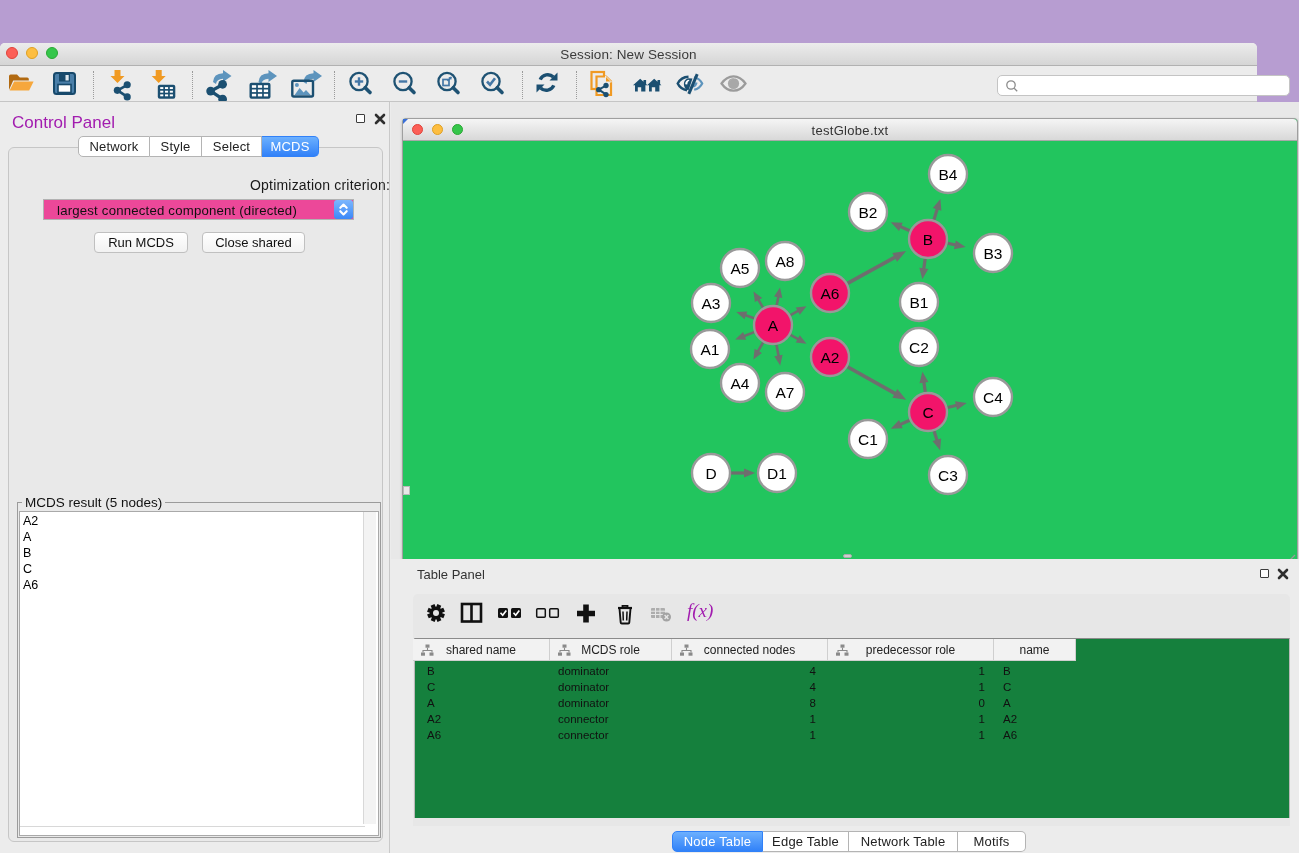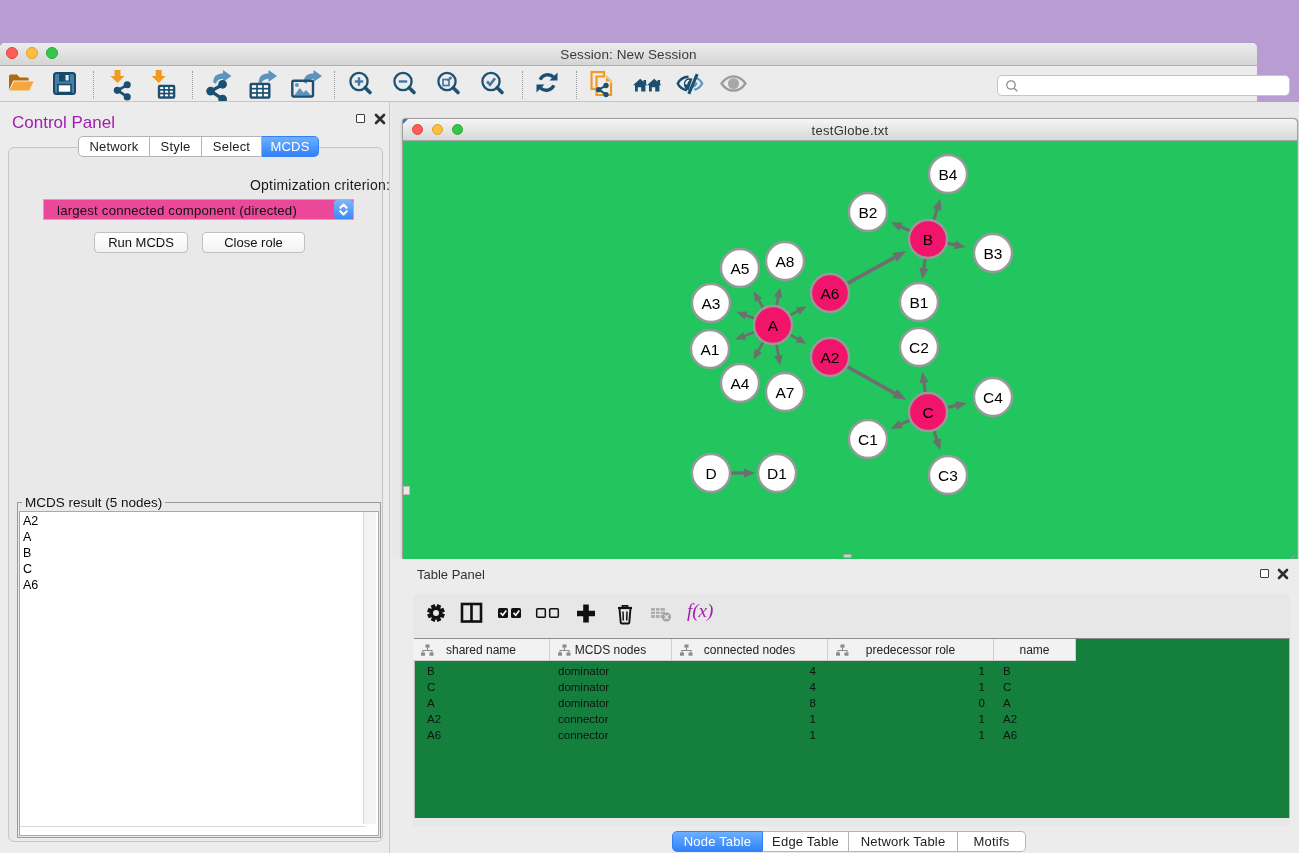--- a/index.html
+++ b/index.html
@@ -242,21 +242,21 @@
     <div id="dropdown">
         <span class="dtext">largest connected component (directed)</span>
         <div class="step"><svg width="19" height="19" viewBox="0 0 19 19">
             <g stroke="#fff" stroke-width="2.1" fill="none" stroke-linecap="round" stroke-linejoin="round">
               <path d="M6.3 7.8 L9.5 4.6 L12.7 7.8"></path>
               <path d="M6.3 11.2 L9.5 14.4 L12.7 11.2"></path>
             </g>
           </svg></div>
       </div>
     <div class="btn" id="runbtn">Run MCDS</div>
-    <div class="btn" id="closebtn">Close role</div>
+    <div class="btn" id="closebtn">Close shared</div>
     <div id="fieldset">
         <div class="legend">MCDS result (5 nodes)</div>
       <div id="listbox">
           <div class="vtrack"></div>
           <div style="position:absolute;left:0;top:314px;width:345px;height:1px;background:#d8d8d8"></div>
           <div class="items">A2<br>A<br>B<br>C<br>A6</div>
         </div>
     </div>
   </div>
   <div id="rightarea">
@@ -432,21 +432,21 @@
                   <path d="M6.5 3.7 v2.3 M2 8.5 v-2 h9 v2" stroke="#8a8a8a" fill="none" stroke-width="1.1"></path>
                 </g>
               </svg><span>shared name</span></div>
 <div class="hdr" style="left:135px;width:122px"><svg width="13" height="13" viewBox="0 0 13 13" style="position:absolute;left:8px;top:5px">
                 <g fill="#8a8a8a">
                   <rect x="4.5" y="0.5" width="4" height="3.2"></rect>
                   <rect x="0" y="8.5" width="4" height="3.2"></rect>
                   <rect x="8.5" y="8.5" width="4" height="3.2"></rect>
                   <path d="M6.5 3.7 v2.3 M2 8.5 v-2 h9 v2" stroke="#8a8a8a" fill="none" stroke-width="1.1"></path>
                 </g>
-              </svg><span>MCDS nodes</span></div>
+              </svg><span>MCDS role</span></div>
 <div class="hdr" style="left:257px;width:156px"><svg width="13" height="13" viewBox="0 0 13 13" style="position:absolute;left:8px;top:5px">
                 <g fill="#8a8a8a">
                   <rect x="4.5" y="0.5" width="4" height="3.2"></rect>
                   <rect x="0" y="8.5" width="4" height="3.2"></rect>
                   <rect x="8.5" y="8.5" width="4" height="3.2"></rect>
                   <path d="M6.5 3.7 v2.3 M2 8.5 v-2 h9 v2" stroke="#8a8a8a" fill="none" stroke-width="1.1"></path>
                 </g>
               </svg><span>connected nodes</span></div>
 <div class="hdr" style="left:413px;width:166px"><svg width="13" height="13" viewBox="0 0 13 13" style="position:absolute;left:8px;top:5px">
                 <g fill="#8a8a8a">

